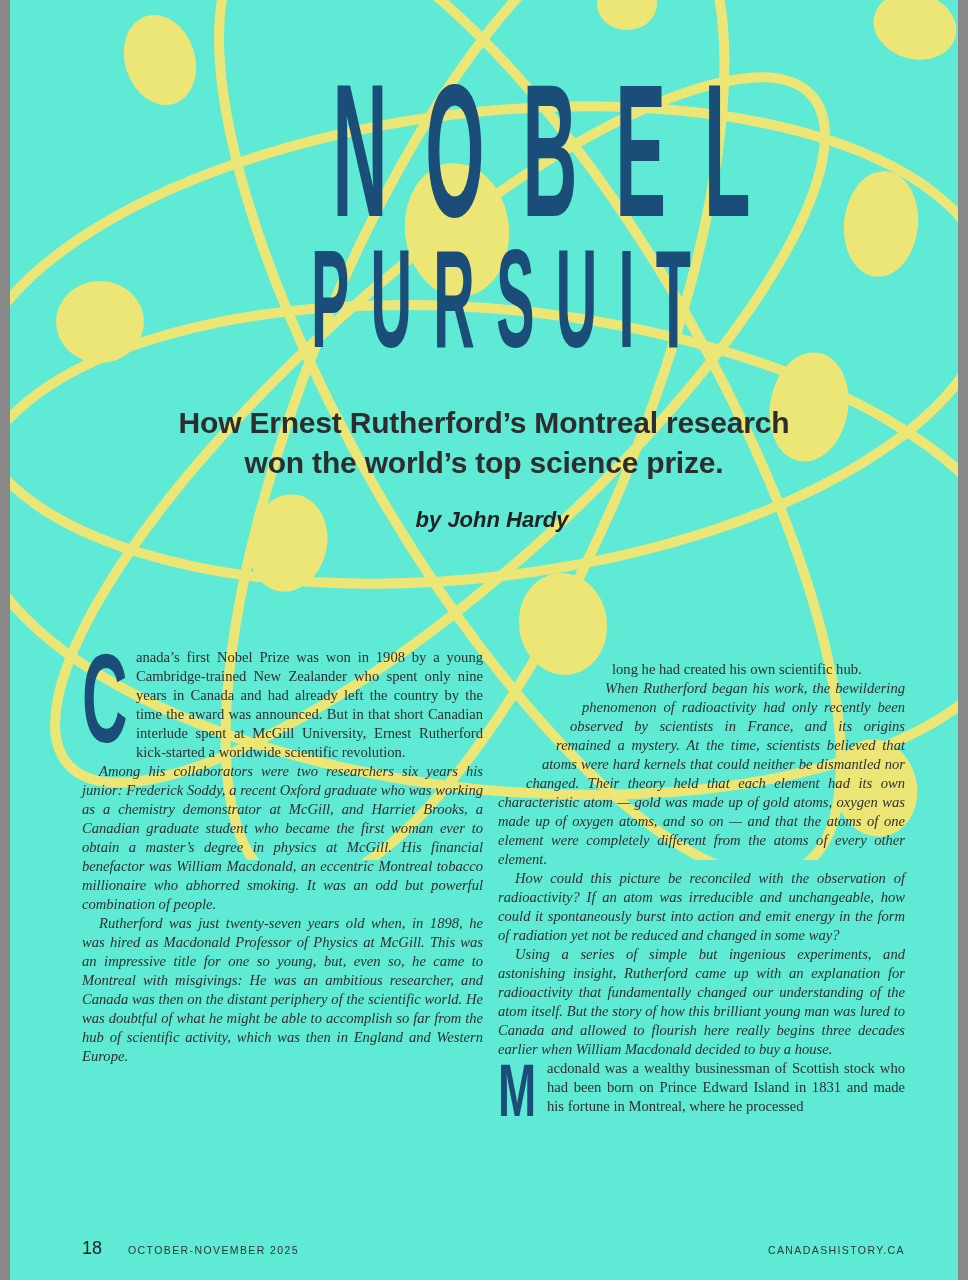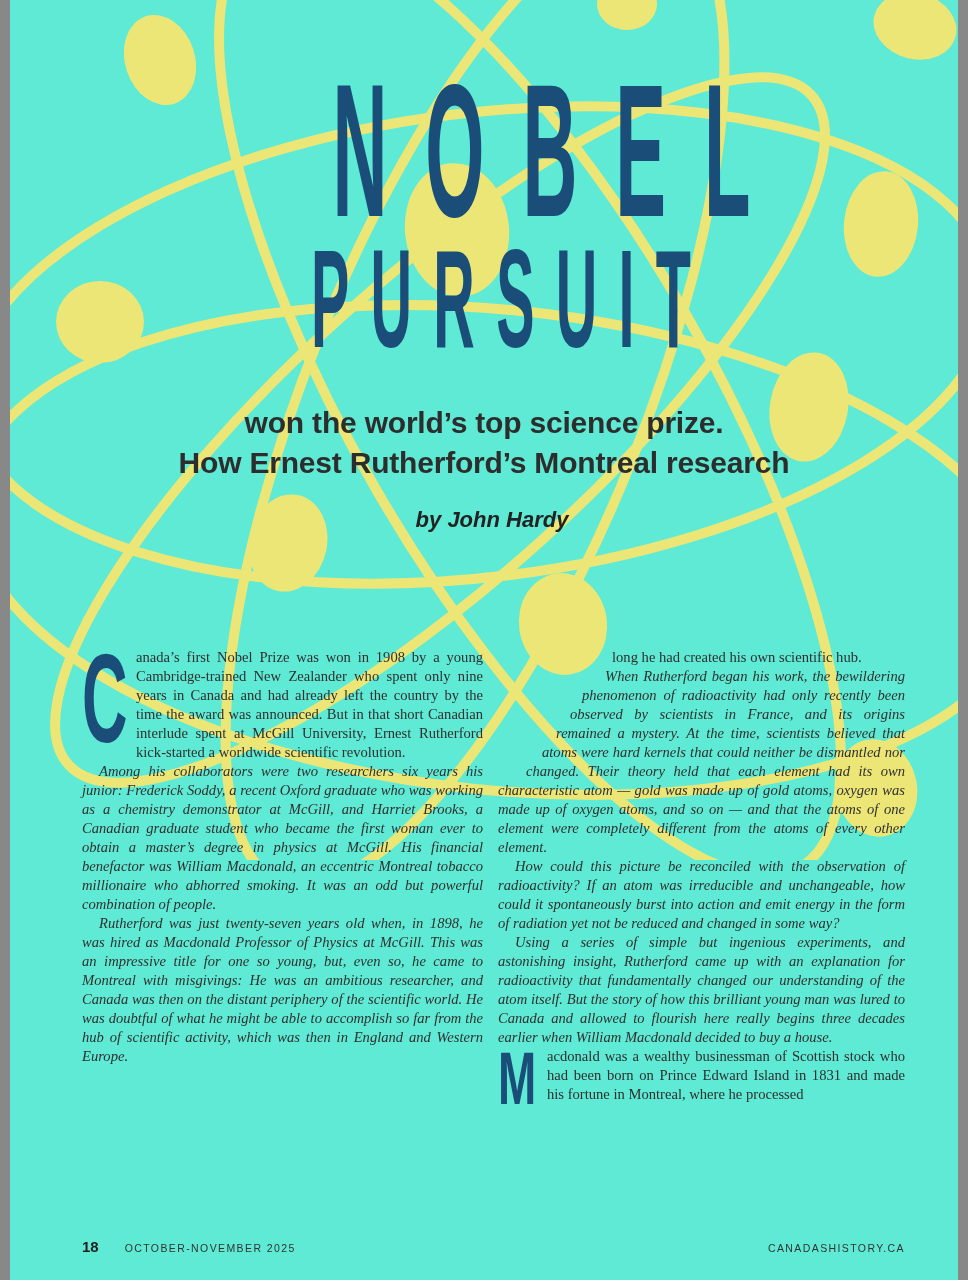--- a/index.html
+++ b/index.html
@@ -38,21 +38,21 @@
     font-family:"Liberation Sans",sans-serif;font-style:italic;font-weight:bold;
     font-size:22px;line-height:28px;color:#222;padding-left:8px;
   }
   
   .columns{
     position:absolute;top:648px;left:72px;width:823px;z-index:1;
     display:flex;gap:15px;
     font-size:14.6px;line-height:19px;color:var(--text);text-align:justify;
   }
   .col-left{width:401px;}
-  .col-right{width:407px;}
+  .col-right{width:407px;margin-top:12px;}
   .columns p{margin:0;padding:0;}
   .ind{text-indent:17px;font-style:italic;}
   .dropcap{float:left;width:47px;height:95px;margin:3px 7px 0 0;overflow:visible;}
   .dropcap .glyph{
     display:block;font-family:"Liberation Sans",sans-serif;font-weight:bold;
     color:var(--navy);font-size:126px;line-height:95px;
     transform:scaleX(0.5);transform-origin:0 50%;
   }
   .dropcap2{float:left;width:42px;height:57px;margin:3px 7px 0 0;overflow:visible;}
   .dropcap2 .glyph{
@@ -62,21 +62,21 @@
   }
   .rwrap{float:left;clear:left;height:19px;}
   .section2{margin-top:13px;}
   
   .footer{
     position:absolute;top:1238px;left:72px;width:823px;z-index:1;
     display:flex;justify-content:space-between;align-items:baseline;
     font-family:"Liberation Sans",sans-serif;
   }
   .footer-left{display:flex;align-items:baseline;gap:26px;}
-  .page-num{font-size:15px;font-weight:bold;color:#222;}
+  .page-num{font-size:18px;font-weight:normal;color:#222;}
   .issue,.site{font-size:10.5px;letter-spacing:1.4px;color:#333;}
 </style>
 </head>
 <body>
 
 <div class="page">
 
   <svg class="atom" width="968" height="860" viewBox="0 0 968 860" aria-hidden="true">
     <g class="orbit">
       <ellipse cx="470" cy="345" rx="515" ry="232" transform="rotate(-7 470 345)"></ellipse>
@@ -96,22 +96,22 @@
       <ellipse cx="553" cy="624" rx="44" ry="51" transform="rotate(-8 553 624)"></ellipse>
       <ellipse cx="799" cy="407" rx="39" ry="55" transform="rotate(10 799 407)"></ellipse>
       <ellipse cx="866" cy="788" rx="41" ry="49" transform="rotate(-12 866 788)"></ellipse>
     </g>
   </svg>
 
   <div class="title-line title1">NOBEL</div>
   <div class="title-line title2">PURSUIT</div>
 
   <div class="subtitle">
+    <div>How Ernest Rutherford’s Montreal research</div>
     <div>won the world’s top science prize.</div>
-    <div>How Ernest Rutherford’s Montreal research</div>
   </div>
 
   <div class="byline">by John Hardy</div>
 
   <div class="columns">
 
     <div class="col-left">
       <p>
         <span class="dropcap">
             <span class="glyph">C</span>

